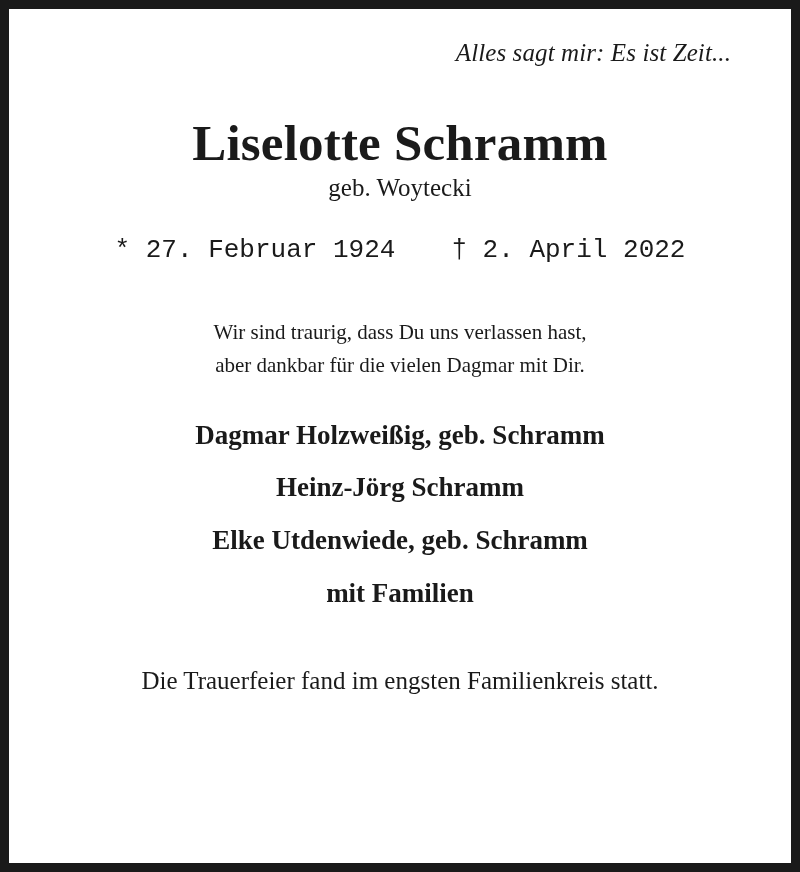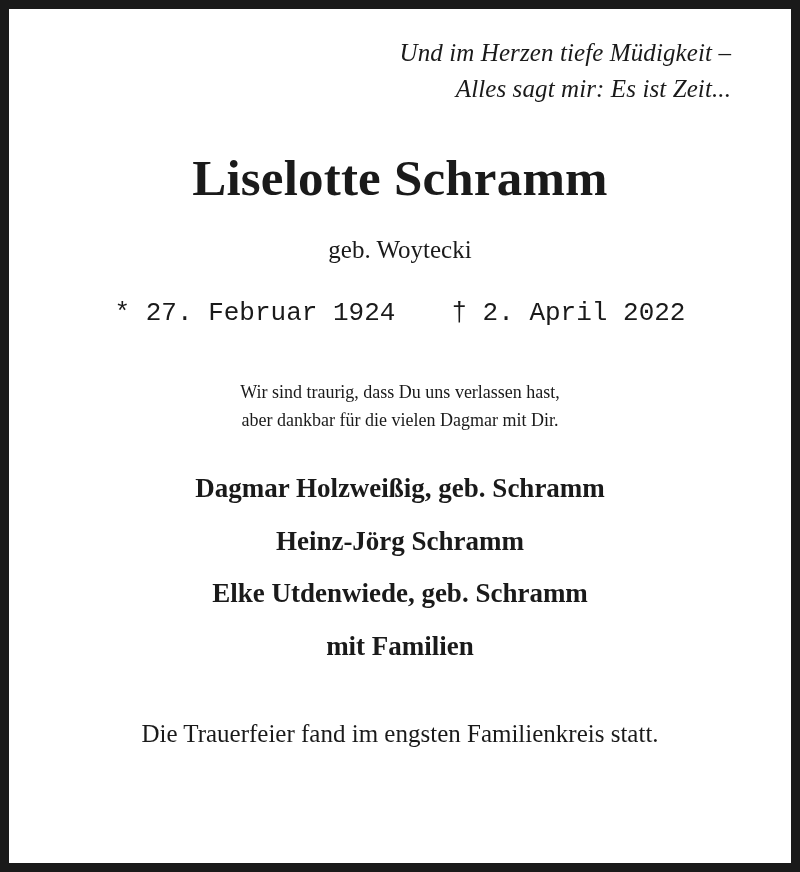--- a/index.html
+++ b/index.html
@@ -45,21 +45,21 @@
     margin-top: 44px;
   }
   .deceased-name {
     font-size: 51px;
     font-weight: bold;
     letter-spacing: 0.2px;
     line-height: 1.12;
   }
   .maiden-name {
     font-size: 25px;
-    margin-top: 27px;
+    margin-top: 0;
     line-height: 1.3;
   }
   .dates-block {
     margin-top: 26px;
     display: flex;
     justify-content: center;
     gap: 56px;
     text-align: center;
     font-family: Liberation Mono, monospace;
   }
@@ -72,21 +72,21 @@
   }
   .place-line {
     font-size: 26px;
     line-height: 1.55;
   }
   .message-block {
     text-align: center;
     margin-top: 46px;
   }
   .message-line {
-    font-size: 18px;
+    font-size: 21px;
     line-height: 1.55;
   }
   .survivors-block {
     text-align: center;
     margin-top: 38px;
   }
   .survivor-line {
     font-size: 27px;
     font-weight: bold;
     line-height: 1.18;
@@ -105,21 +105,20 @@
     line-height: 1.5;
     margin-top: 10px;
   }
 </style>
 </head>
 <body>
 
 <div class="obituary">
 
   <div class="quote-block">
-    <div class="quote-line">Und im Herzen tiefe Müdigkeit –</div>
     <div class="quote-line">Alles sagt mir: Es ist Zeit...</div>
   </div>
 
   <div class="name-block">
     <div class="deceased-name">Liselotte Schramm</div>
     <div class="maiden-name">geb. Woytecki</div>
   </div>
 
   <div class="dates-block">
     <div class="date-col">

